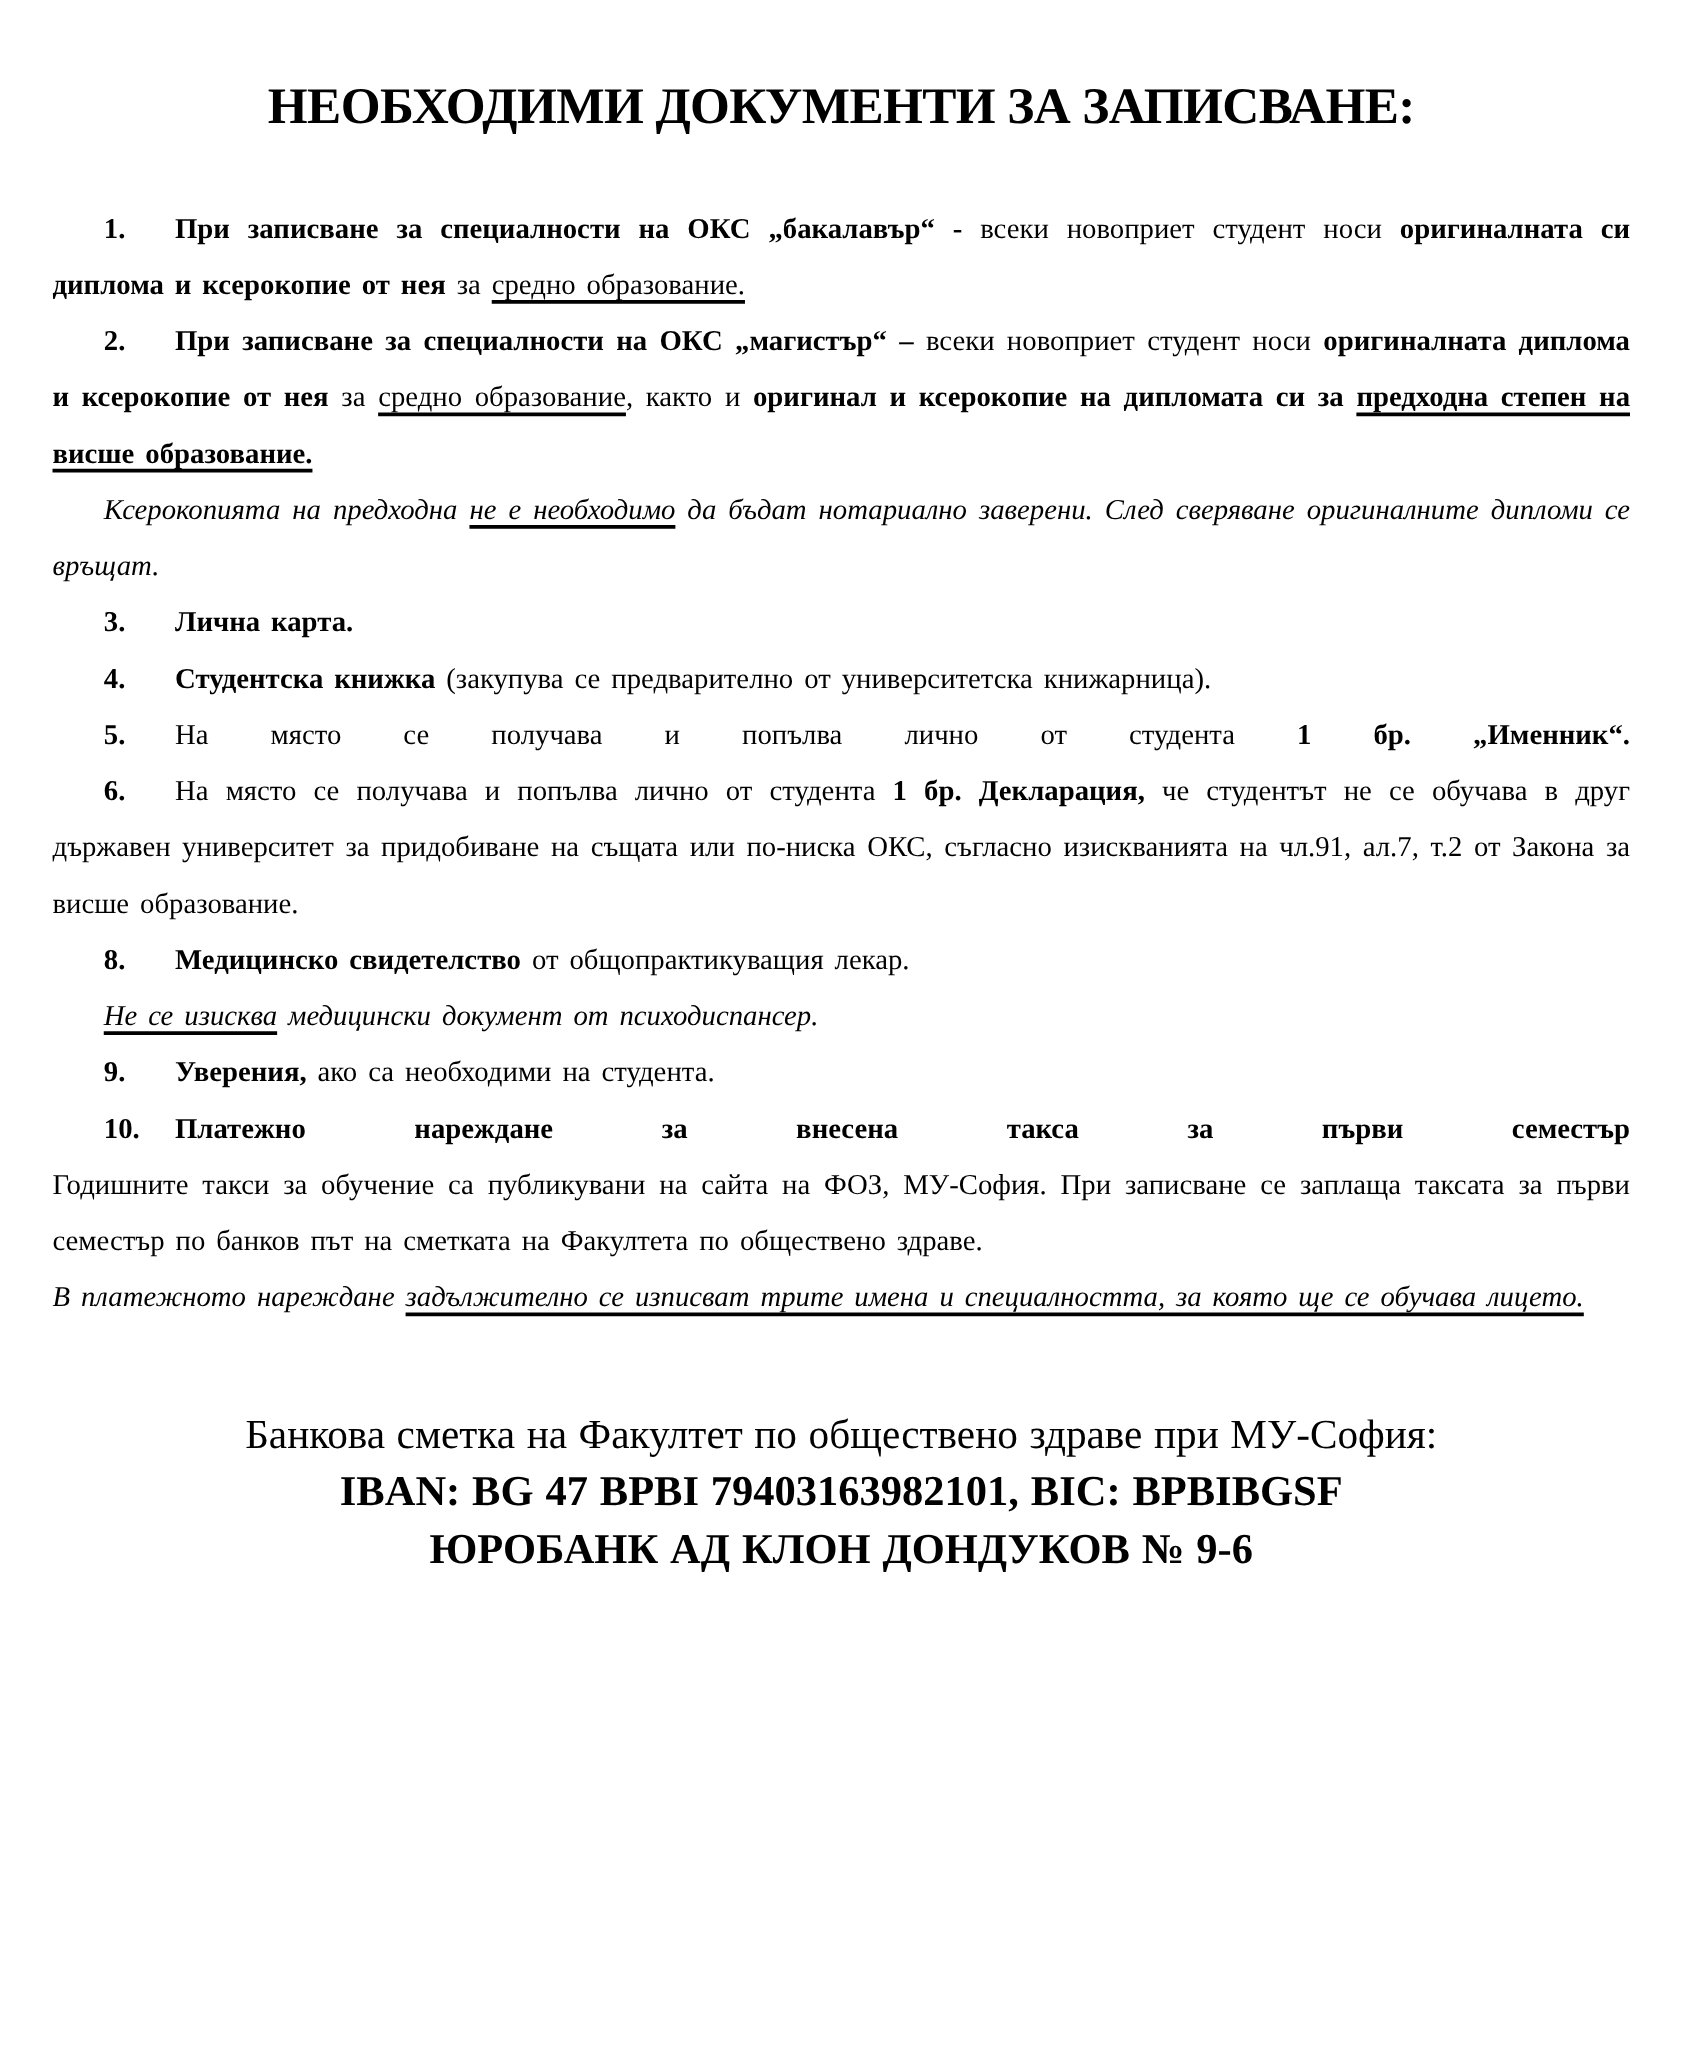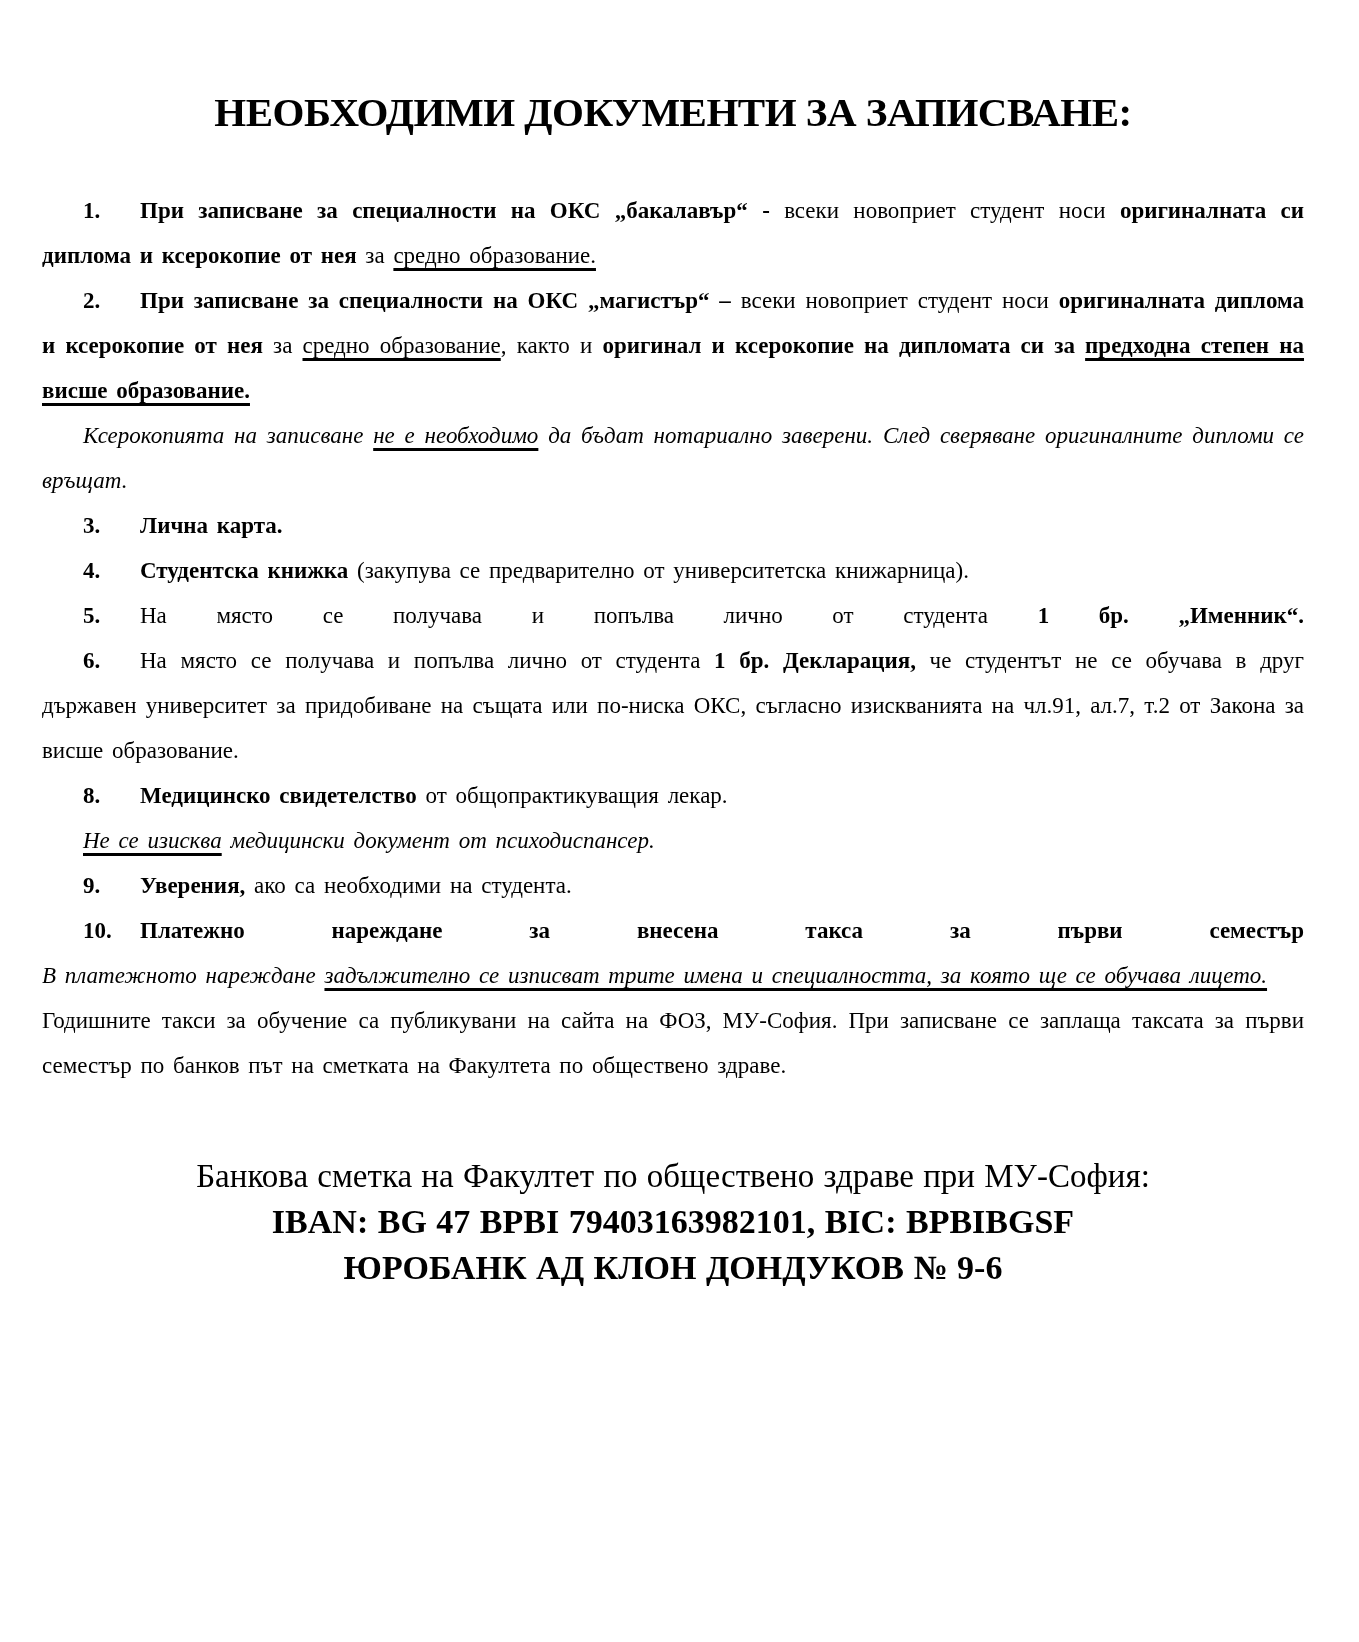--- a/index.html
+++ b/index.html
@@ -11,21 +11,21 @@
     width: 1359px;
     height: 1642px;
     overflow: hidden;
     font-family: "Liberation Serif", "DejaVu Serif", serif;
     color: #000000;
   }
   .page {
     box-sizing: border-box;
     width: 1359px;
     height: 1397px;
-    padding: 88px 55px 0 42px;
+    padding: 60px 55px 0 42px;
     overflow: hidden;
   }
   .title {
     font-size: 41px;
     line-height: 48px;
     font-weight: bold;
     text-align: center;
     letter-spacing: -0.5px;
     margin: 0 0 52px 0;
   }
@@ -71,42 +71,42 @@
 <div class="page">
 
   <div class="title">НЕОБХОДИМИ ДОКУМЕНТИ ЗА ЗАПИСВАНЕ:</div>
 
   <div class="flow">
 
     <p class="item"><span class="num">1.</span><span class="b">При записване за специалности на ОКС „бакалавър“ - </span><span>всеки новоприет студент носи </span><span class="b">оригиналната си диплома и ксерокопие от нея </span><span>за </span><span class="u">средно образование.</span></p>
 
     <p class="item"><span class="num">2.</span><span class="b">При записване за специалности на ОКС „магистър“ – </span><span>всеки новоприет студент носи </span><span class="b">оригиналната диплома и ксерокопие от нея </span><span>за </span><span class="u">средно образование</span><span>, както и </span><span class="b">оригинал и ксерокопие на дипломата си за </span><span class="b u">предходна степен на висше образование.</span></p>
 
-    <p class="item"><span class="i">Ксерокопията на записване </span><span class="i u">не е необходимо</span><span class="i"> да бъдат нотариално заверени. След сверяване оригиналните дипломи се връщат.</span></p>
+    <p class="item"><span class="i">Ксерокопията на предходна </span><span class="i u">не е необходимо</span><span class="i"> да бъдат нотариално заверени. След сверяване оригиналните дипломи се връщат.</span></p>
 
     <p class="item"><span class="num">3.</span><span class="b">Лична карта.</span></p>
 
     <p class="item"><span class="num">4.</span><span class="b">Студентска книжка </span><span>(закупува се предварително от университетска книжарница).</span></p>
 
     <p class="item fill"><span class="num">5.</span><span>На място се получава и попълва лично от студента </span><span class="b">1 бр. „Именник“.</span></p>
 
     <p class="item"><span class="num">6.</span><span>На място се получава и попълва лично от студента </span><span class="b">1 бр. Декларация,</span><span> че студентът не се обучава в друг държавен университет за придобиване на същата или по-ниска ОКС, съгласно изискванията на чл.91, ал.7, т.2 от Закона за висше образование.</span></p>
 
 
     <p class="item"><span class="num">8.</span><span class="b">Медицинско свидетелство </span><span>от общопрактикуващия лекар.</span></p>
 
     <p class="item"><span class="i u">Не се изисква</span><span class="i"> медицински документ от психодиспансер.</span></p>
 
     <p class="item"><span class="num">9.</span><span class="b">Уверения,</span><span> ако са необходими на студента.</span></p>
 
     <p class="item fill"><span class="num">10.</span><span class="b">Платежно нареждане за внесена такса за първи семестър</span></p>
 
+    <p class="noindent"><span>Годишните такси за обучение са публикувани на сайта на ФОЗ, МУ-София. При записване се заплаща таксата за първи семестър по банков път на сметката на Факултета по обществено здраве.</span></p>
+
     <p class="noindent"><span class="i">В платежното нареждане </span><span class="i u">задължително се изписват трите имена и специалността, за която ще се обучава лицето.</span></p>
-
-    <p class="noindent"><span>Годишните такси за обучение са публикувани на сайта на ФОЗ, МУ-София. При записване се заплаща таксата за първи семестър по банков път на сметката на Факултета по обществено здраве.</span></p>
 
   </div>
 
   <div class="bank">
     <p>Банкова сметка на Факултет по обществено здраве при МУ-София:</p>
     <p class="b">IBAN: BG 47 BPBI 79403163982101, BIC: BPBIBGSF</p>
     <p class="b">ЮРОБАНК АД КЛОН ДОНДУКОВ № 9-6</p>
   </div>
 
 </div>

